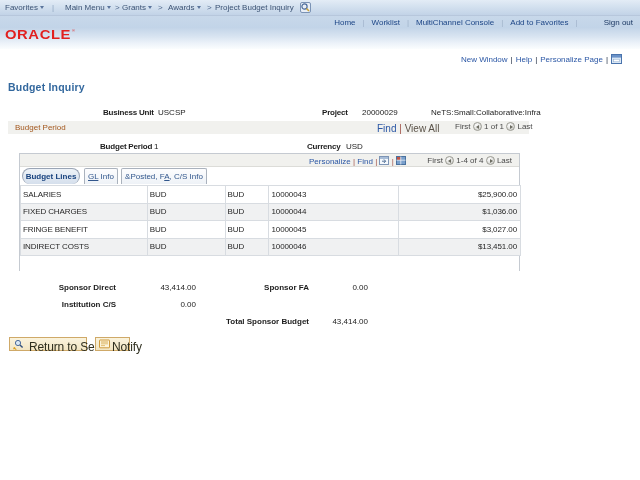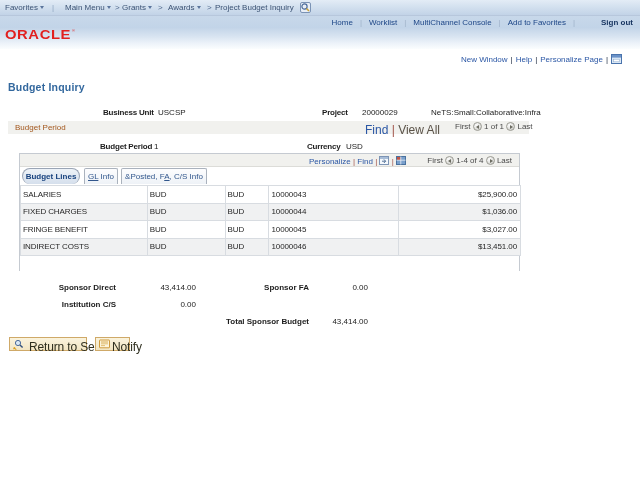--- a/index.html
+++ b/index.html
@@ -86,21 +86,21 @@
   <span style="left:215px;">Project Budget Inquiry</span>
   <svg style="position:absolute;left:300px;top:2px;" width="11" height="11" viewBox="0 0 11 11">
     <rect x="0.5" y="0.5" width="10" height="10" rx="1.5" fill="#e8eef6" stroke="#7b93b5"></rect>
     <circle cx="4.5" cy="4.5" r="2.6" fill="none" stroke="#4a6a9a" stroke-width="1.2"></circle>
     <line x1="6.5" y1="6.5" x2="9" y2="9" stroke="#caa23a" stroke-width="1.6"></line>
   </svg>
 </div>
 
 <div id="band">
   <div id="toplinks">
-    <a>Home</a><span class="sep">|</span><a>Worklist</a><span class="sep">|</span><a>MultiChannel Console</a><span class="sep">|</span><a>Add to Favorites</a><span class="sep">|</span><a style="font-weight:bold;color:#16335f;padding-left:19px;">Sign out</a>
+    <a>Home</a><span class="sep">|</span><a>Worklist</a><span class="sep">|</span><a>MultiChannel Console</a><span class="sep">|</span><a>Add to Favorites</a><span class="sep">|</span><a style="font-weight:normal;color:#16335f;padding-left:19px;">Sign out</a>
   </div>
   <svg id="oracle" width="72" height="14" viewBox="0 0 72 14">
     <text x="0" y="11.5" font-family="Liberation Sans" font-size="12.8" font-weight="bold" fill="#e2201f" textLength="66" lengthAdjust="spacingAndGlyphs" style="letter-spacing:0.5px">ORACLE</text>
     <text x="67" y="5" font-size="4" fill="#e2201f">®</text>
   </svg>
 </div>
 
 <div id="pagelinks">
   New Window<b class="s">|</b>Help<b class="s">|</b>Personalize Page<b class="s">|</b><svg width="11" height="10" viewBox="0 0 11 10" style="vertical-align:-2px;">
       <rect x="0.5" y="0.5" width="10" height="9" fill="#dce9f6" stroke="#4a74ad"></rect>
@@ -112,21 +112,21 @@
 <h1>Budget Inquiry</h1>
 
 <div class="t8" style="left:66px; top:108px;"><span class="lbl">Business Unit</span></div>
 <div class="t8" style="left:121px;top:108px;"><span class="val">USCSP</span></div>
 <div class="t8" style="left:285px;top:108px;"><span class="lbl">Project</span></div>
 <div class="t8" style="left:317px;top:108px;margin-left:8px;"><span class="val">20000029</span></div>
 <div class="t8" style="left:394px;top:108px;"><span class="val">NeTS:Small:Collaborative:Infra</span></div>
 
 <div id="bpbar">
   <span class="ttl">Budget Period</span>
-  <span style="position:absolute;left:357px;top:2px;font-size:12px;"><a class="navlink">Find</a> <span style="color:#a05248;">|</span> <span style="color:#5a5248;">View All</span></span>
+  <span style="position:absolute;left:369px;top:2px;font-size:10px;"><a class="navlink">Find</a> <span style="color:#a05248;">|</span> <span style="color:#5a5248;">View All</span></span>
   <span style="position:absolute;left:447px;top:1px;font-size:8px;white-space:nowrap;" class="graytxt">First <span class="circ l"><i></i></span> 1 of 1 <span class="circ r"><i></i></span> Last</span>
 </div>
 
 <div class="t8" style="left:63px; top:142px;"><span class="lbl">Budget Period</span></div>
 <div class="t8" style="left:117px;top:142px;"><span class="val">1</span></div>
 <div class="t8" style="left:270px;top:142px;"><span class="lbl">Currency</span></div>
 <div class="t8" style="left:309px;top:142px;"><span class="val">USD</span></div>
 
 <div id="detbox">
   <div id="dethdr">

